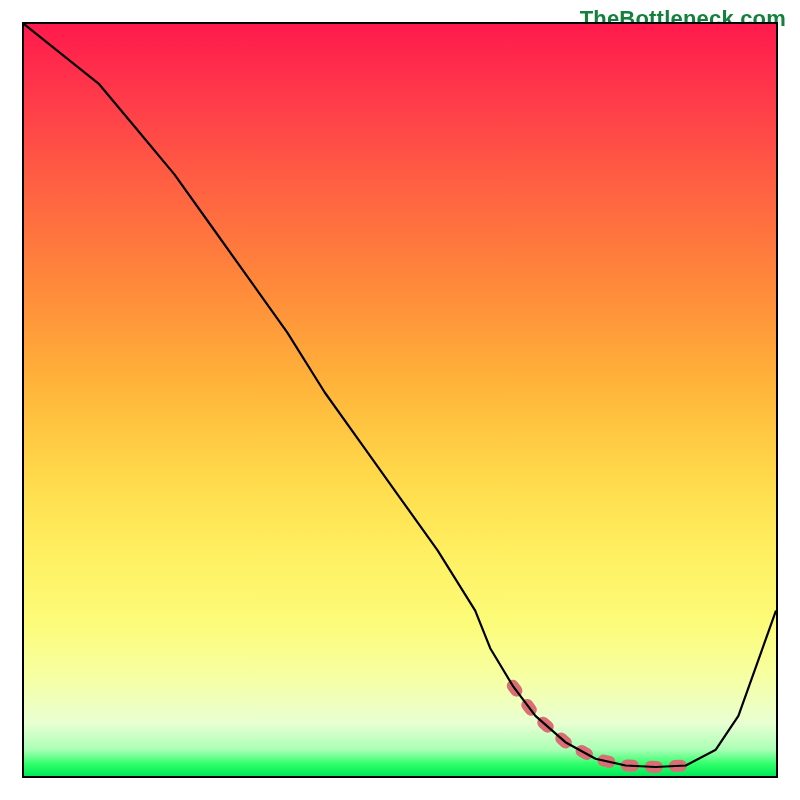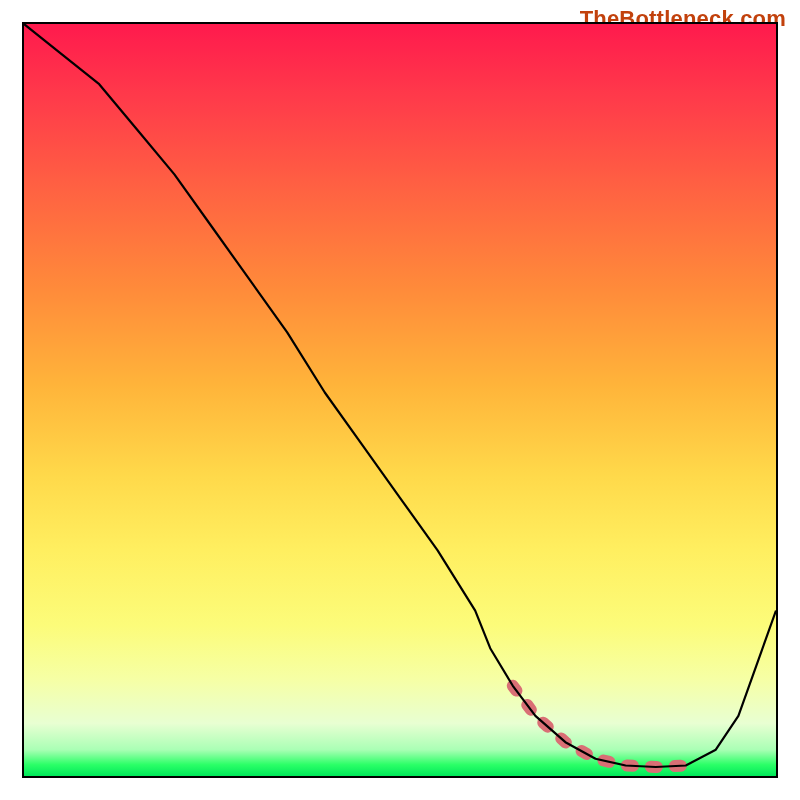--- a/index.html
+++ b/index.html
@@ -14,21 +14,21 @@
     position: relative;
     width: 800px;
     height: 800px;
   }
   .attribution {
     position: absolute;
     top: 6px;
     right: 14px;
     font-size: 22px;
     font-weight: 600;
-    color: #c2410c;
+    color: #15803d;
     letter-spacing: 0.2px;
   }
   .plot-area {
     position: absolute;
     left: 22px;
     top: 22px;
     width: 756px;
     height: 756px;
     border: 2px solid #000;
     box-sizing: border-box;

